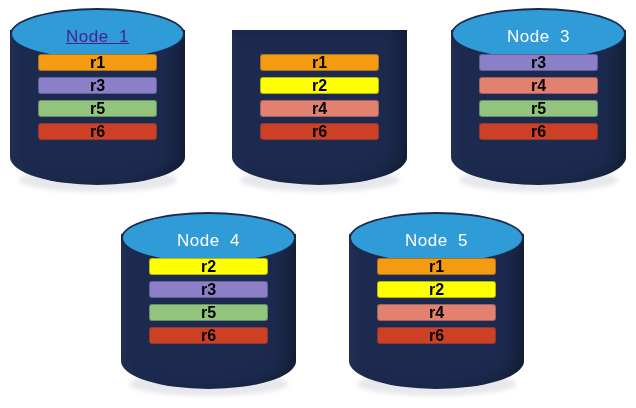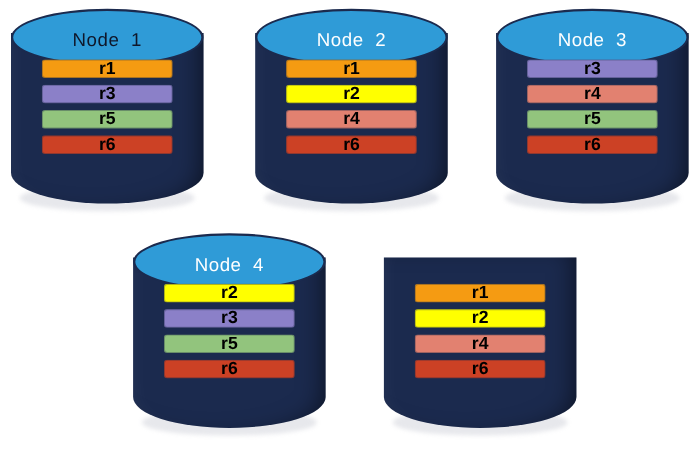--- a/index.html
+++ b/index.html
@@ -102,35 +102,32 @@
   }
 </style>
 </head>
 <body>
 
 <div id="diagram">
     <div class="node" style="left: 10px; top: 8px;">
       <div class="cyl-shadow"></div>
       <div class="cyl-body" style="background: rgb(27, 42, 78);"></div>
       <div class="cyl-top" style="background: rgb(47, 155, 215);">
-        <span class="node-label" style="color: #0f172a;">Node  1</span>
+        <span class="node-label" style="color: #4c1d95; text-decoration: underline;">Node  1</span>
       </div>
       <div class="replica-stack">
         <div class="replica" style="background: rgb(245, 155, 18);">r1</div>
         <div class="replica" style="background: rgb(139, 128, 200);">r3</div>
         <div class="replica" style="background: rgb(146, 196, 125);">r5</div>
         <div class="replica" style="background: rgb(204, 65, 37);">r6</div>
       </div>
     </div>
     <div class="node" style="left: 232px; top: 8px;">
       <div class="cyl-shadow"></div>
       <div class="cyl-body" style="background: rgb(27, 42, 78);"></div>
-      <div class="cyl-top" style="background: rgb(47, 155, 215);">
-        <span class="node-label" style="color: rgb(255, 255, 255);">Node  2</span>
-      </div>
       <div class="replica-stack">
         <div class="replica" style="background: rgb(245, 155, 18);">r1</div>
         <div class="replica" style="background: rgb(255, 255, 0);">r2</div>
         <div class="replica" style="background: rgb(226, 129, 112);">r4</div>
         <div class="replica" style="background: rgb(204, 65, 37);">r6</div>
       </div>
     </div>
     <div class="node" style="left: 451px; top: 8px;">
       <div class="cyl-shadow"></div>
       <div class="cyl-body" style="background: rgb(27, 42, 78);"></div>
@@ -153,20 +150,23 @@
       <div class="replica-stack">
         <div class="replica" style="background: rgb(255, 255, 0);">r2</div>
         <div class="replica" style="background: rgb(139, 128, 200);">r3</div>
         <div class="replica" style="background: rgb(146, 196, 125);">r5</div>
         <div class="replica" style="background: rgb(204, 65, 37);">r6</div>
       </div>
     </div>
     <div class="node" style="left: 349px; top: 212px;">
       <div class="cyl-shadow"></div>
       <div class="cyl-body" style="background: rgb(27, 42, 78);"></div>
+      <div class="cyl-top" style="background: rgb(47, 155, 215);">
+        <span class="node-label" style="color: rgb(255, 255, 255);">Node  5</span>
+      </div>
       <div class="replica-stack">
         <div class="replica" style="background: rgb(245, 155, 18);">r1</div>
         <div class="replica" style="background: rgb(255, 255, 0);">r2</div>
         <div class="replica" style="background: rgb(226, 129, 112);">r4</div>
         <div class="replica" style="background: rgb(204, 65, 37);">r6</div>
       </div>
     </div>
   </div>
 
 </body></html>

